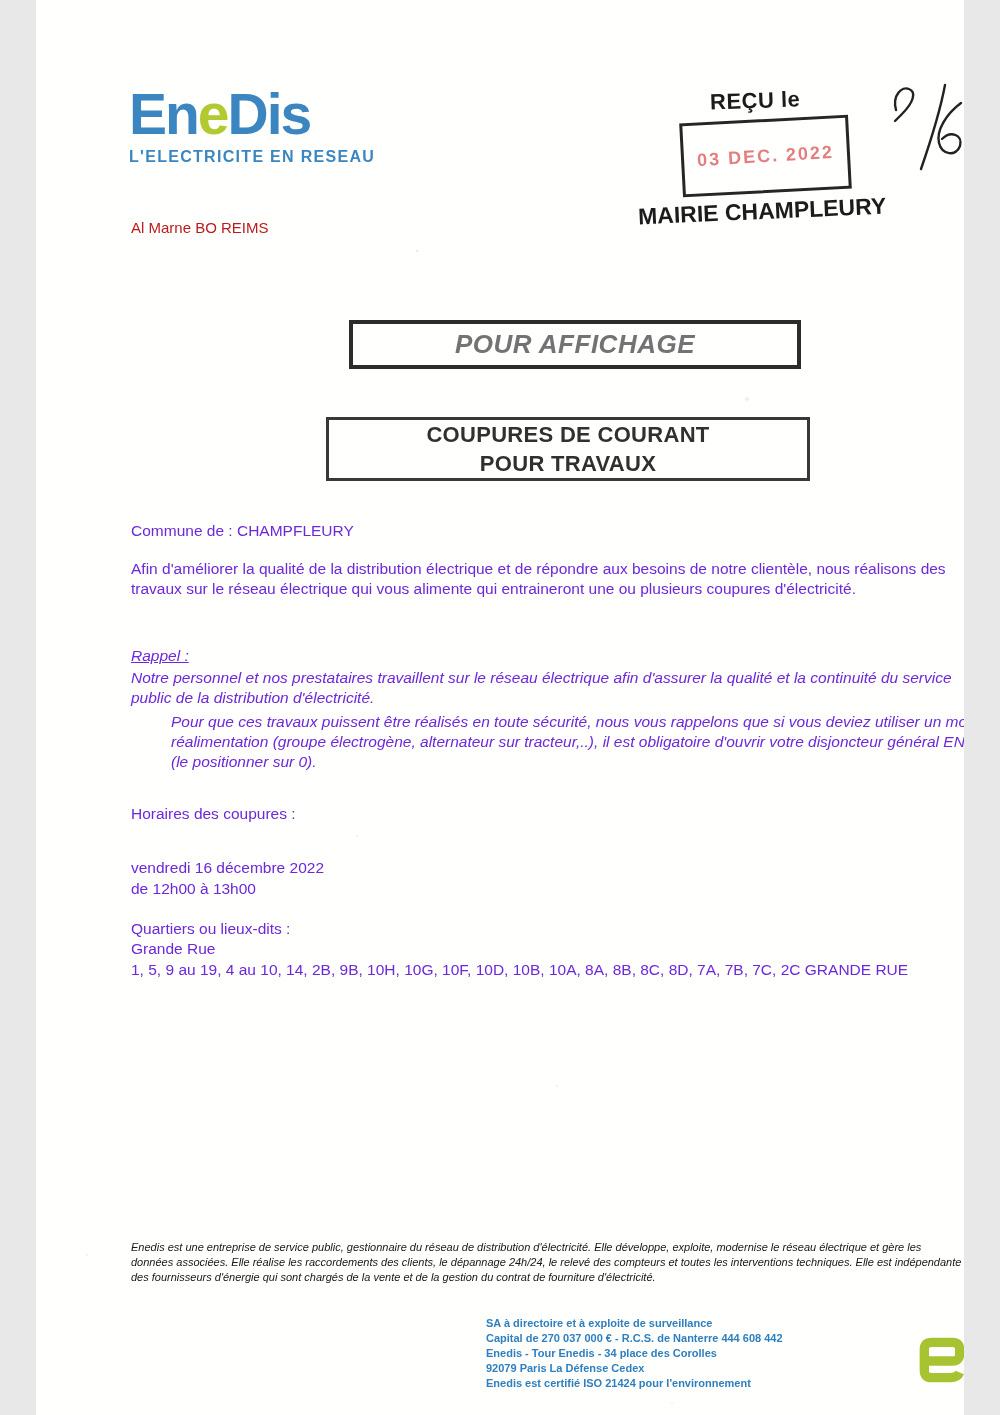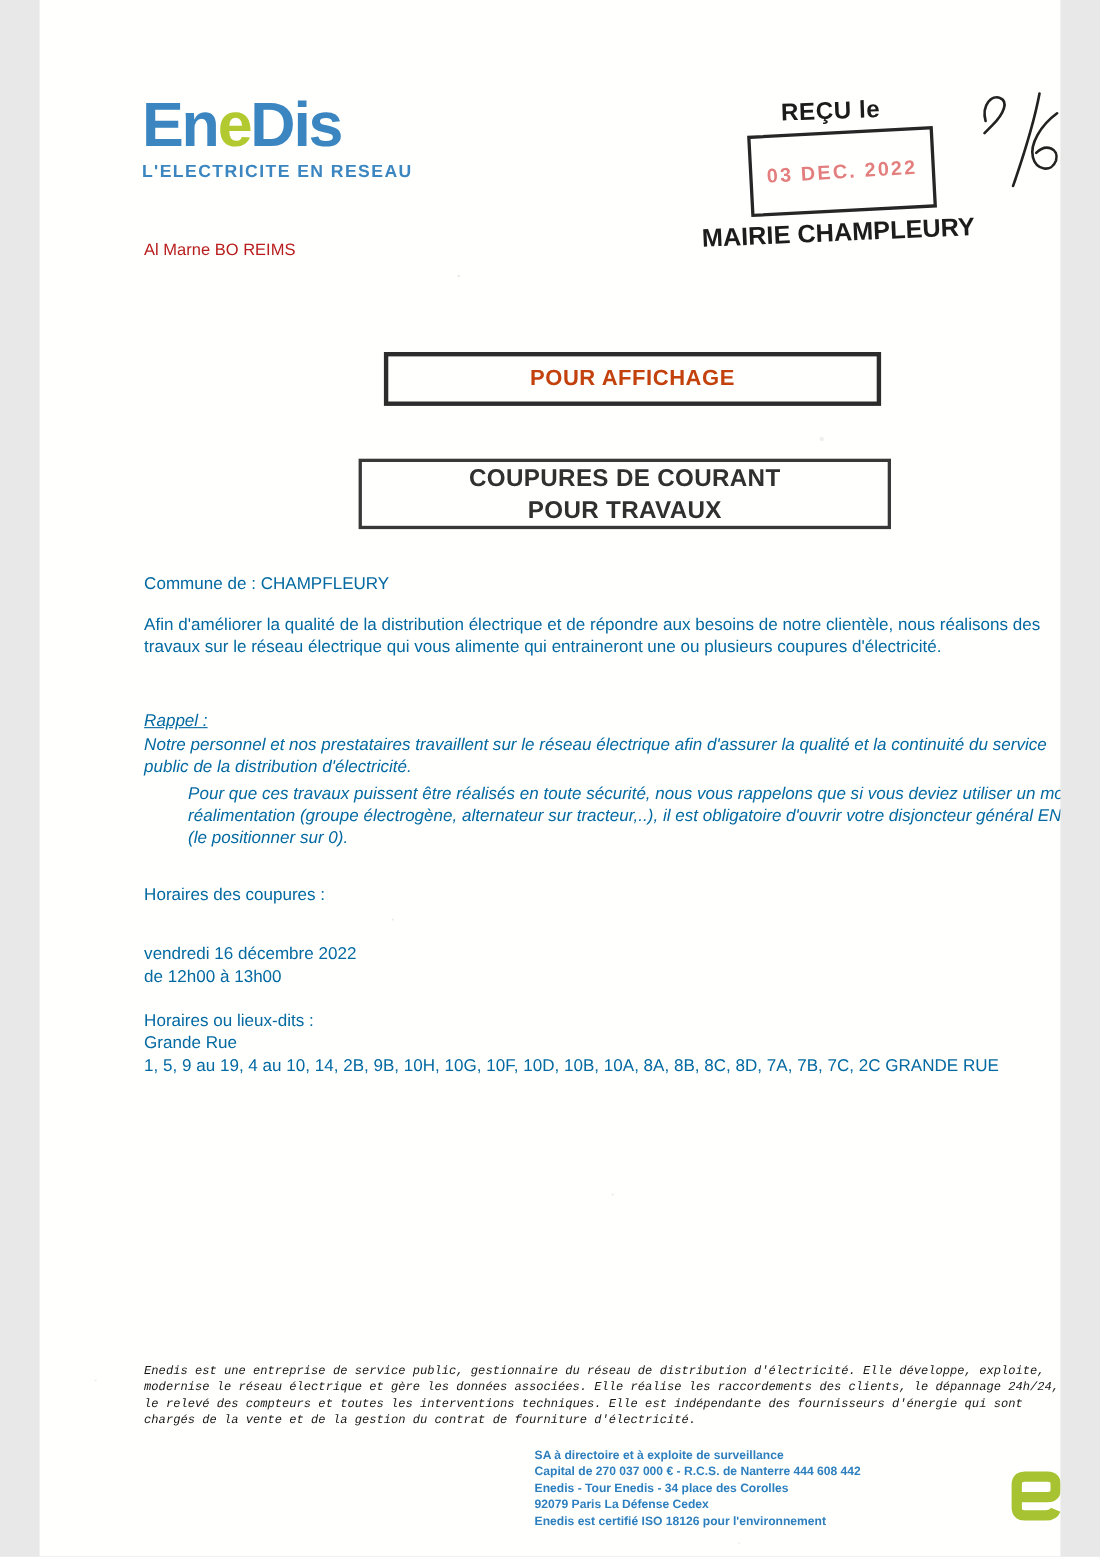--- a/index.html
+++ b/index.html
@@ -29,36 +29,36 @@
     transform:rotate(-0.5deg);white-space:nowrap;
   }
   .mairie{font-size:23px;font-weight:bold;color:#1c1c1c;transform:rotate(-2.5deg);white-space:nowrap;}
   .handwriting{stroke:#222;stroke-width:2.4;fill:none;stroke-linecap:round;}
 
   
   .box1{
     width:444px;height:41px;border:4px solid #2c2c2c;
     display:flex;align-items:center;justify-content:center;
   }
-  .box1 span{font-size:20px;font-weight:bold;color:#c2410c;letter-spacing:0.5px;}
+  .box1 span{font-size:26px;font-weight:bold;color:#737373;letter-spacing:0.5px;font-style:italic;}
   .box2{
     width:478px;height:58px;border:3px solid #383838;
     display:flex;flex-direction:column;align-items:center;
   }
   .box2 span{font-size:22px;font-weight:bold;color:#303030;line-height:29px;letter-spacing:0.3px;}
 
   
-  .body-text{font-size:15.5px;line-height:20px;color:#0369a1;}
+  .body-text{font-size:15.5px;line-height:20px;color:#6d28d9;}
   .para{width:850px;}
   .ital{font-style:italic;}
   .rappel-head{font-style:italic;text-decoration:underline;}
 
   
   .about{
-    width:832px;font-size:11px;font-style:italic;line-height:15px;color:#161616;font-family:Liberation Mono, monospace;
+    width:832px;font-size:11px;font-style:italic;line-height:15px;color:#161616;
   }
   .addr{font-size:11px;font-weight:bold;line-height:15px;color:#2e7fbe;white-space:pre-wrap;}
   .emark{display:block;}
 
   
   .speckle{
     width:2px;height:2px;border-radius:50%;background:#c9c9c9;opacity:.5;
     box-shadow: 210px 312px 0 0 #d2d2d2, -60px 585px 0 0 #d8d8d8,
                 330px 148px 0 1px #e0e0e0, 140px 835px 0 0 #d5d5d5,
                 -330px 1004px 0 0 #dadada, 255px 1152px 0 0 #e2e2e2;
@@ -106,33 +106,33 @@
 
   <div class="abs body-text rappel-head" style="left:95px;top:646px;">Rappel :</div>
   <div class="abs body-text para ital" style="left:95px;top:668px;">Notre personnel et nos prestataires travaillent sur le réseau électrique afin d'assurer la qualité et la continuité du service public de la distribution d'électricité.</div>
   <div class="abs body-text para ital" style="left:95px;top:712px;margin-left:40px;">Pour que ces travaux puissent être réalisés en toute sécurité, nous vous rappelons que si vous deviez utiliser un moyen de réalimentation (groupe électrogène, alternateur sur tracteur,..), il est obligatoire d'ouvrir votre disjoncteur général ENEDIS (le positionner sur 0).</div>
 
   <div class="abs body-text" style="left:95px;top:804px;">Horaires des coupures :</div>
 
   <div class="abs body-text" style="left:95px;top:858px;">vendredi 16 décembre 2022</div>
   <div class="abs body-text" style="left:95px;top:879px;">de 12h00 à 13h00</div>
 
-  <div class="abs body-text" style="left:95px;top:919px;">Horaires ou lieux-dits :</div>
+  <div class="abs body-text" style="left:95px;top:919px;">Quartiers ou lieux-dits :</div>
   <div class="abs body-text" style="left:95px;top:939px;">Grande Rue</div>
   <div class="abs body-text" style="left:95px;top:960px;white-space:nowrap;">1, 5, 9 au 19, 4 au 10, 14, 2B, 9B, 10H, 10G, 10F, 10D, 10B, 10A, 8A, 8B, 8C, 8D, 7A, 7B, 7C, 2C GRANDE RUE</div>
 
   <div class="abs about" style="left:95px;top:1240px;">Enedis est une entreprise de service public, gestionnaire du réseau de distribution d'électricité. Elle développe, exploite, modernise le réseau électrique et gère les données associées. Elle réalise les raccordements des clients, le dépannage 24h/24, le relevé des compteurs et toutes les interventions techniques. Elle est indépendante des fournisseurs d'énergie qui sont chargés de la vente et de la gestion du contrat de fourniture d'électricité.</div>
 
 
   <div class="abs" style="left:450px;top:1316px;">
     <div class="addr">SA à directoire et à exploite de surveillance</div>
     <div class="addr">Capital de 270 037 000 € - R.C.S. de Nanterre 444 608 442</div>
     <div class="addr">Enedis - Tour Enedis - 34 place des Corolles</div>
     <div class="addr">92079 Paris La Défense Cedex</div>
-    <div class="addr">Enedis est certifié ISO 18126 pour l'environnement</div>
+    <div class="addr">Enedis est certifié ISO 21424 pour l'environnement</div>
   </div>
 
   <div class="abs" style="left:880px;top:1334px;">
     <svg class="emark" width="52" height="52" viewBox="0 0 50 50">
       <path d="M 8 26 H 35 Q 42 26 42 19 V 15 Q 42 8 35 8 H 15 Q 8 8 8 15 V 35 Q 8 42 15 42 H 33 Q 40 42 42 37" fill="none" stroke="#a8c332" stroke-width="9" stroke-linejoin="round"></path>
     </svg>
   </div>
 
 </div>
 

